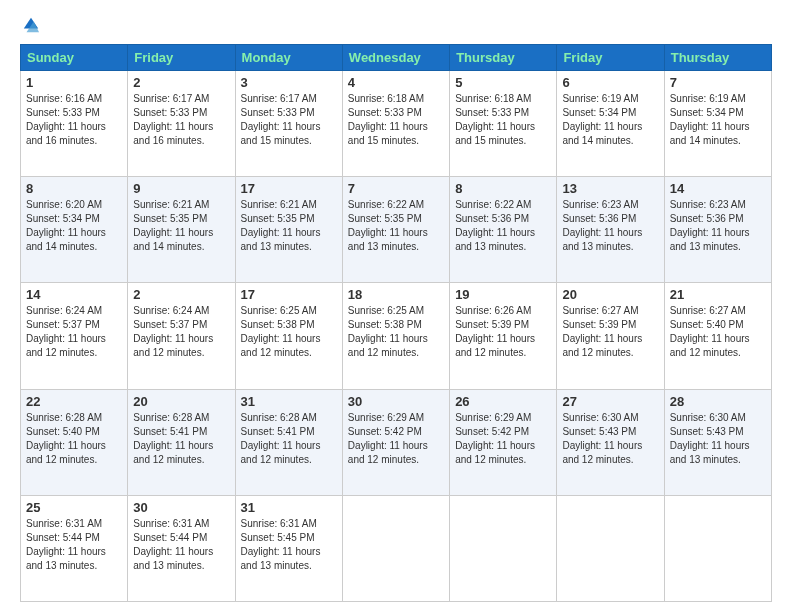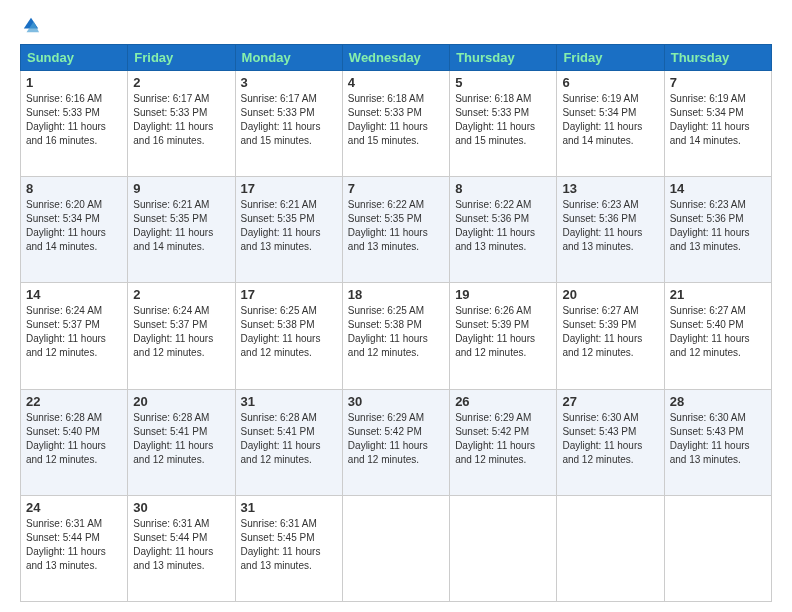--- a/index.html
+++ b/index.html
@@ -252,21 +252,21 @@
             <span class="day-number">27</span>
             <div class="day-info">Sunrise: 6:30 AM<br>Sunset: 5:43 PM<br>Daylight: 11 hours and 12 minutes.</div>
           </td>
           <td>
             <span class="day-number">28</span>
             <div class="day-info">Sunrise: 6:30 AM<br>Sunset: 5:43 PM<br>Daylight: 11 hours and 13 minutes.</div>
           </td>
         </tr>
         <tr>
           <td>
-            <span class="day-number">24</span>
+            <span class="day-number">25</span>
             <div class="day-info">Sunrise: 6:31 AM<br>Sunset: 5:44 PM<br>Daylight: 11 hours and 13 minutes.</div>
           </td>
           <td>
             <span class="day-number">30</span>
             <div class="day-info">Sunrise: 6:31 AM<br>Sunset: 5:44 PM<br>Daylight: 11 hours and 13 minutes.</div>
           </td>
           <td>
             <span class="day-number">31</span>
             <div class="day-info">Sunrise: 6:31 AM<br>Sunset: 5:45 PM<br>Daylight: 11 hours and 13 minutes.</div>
           </td>

